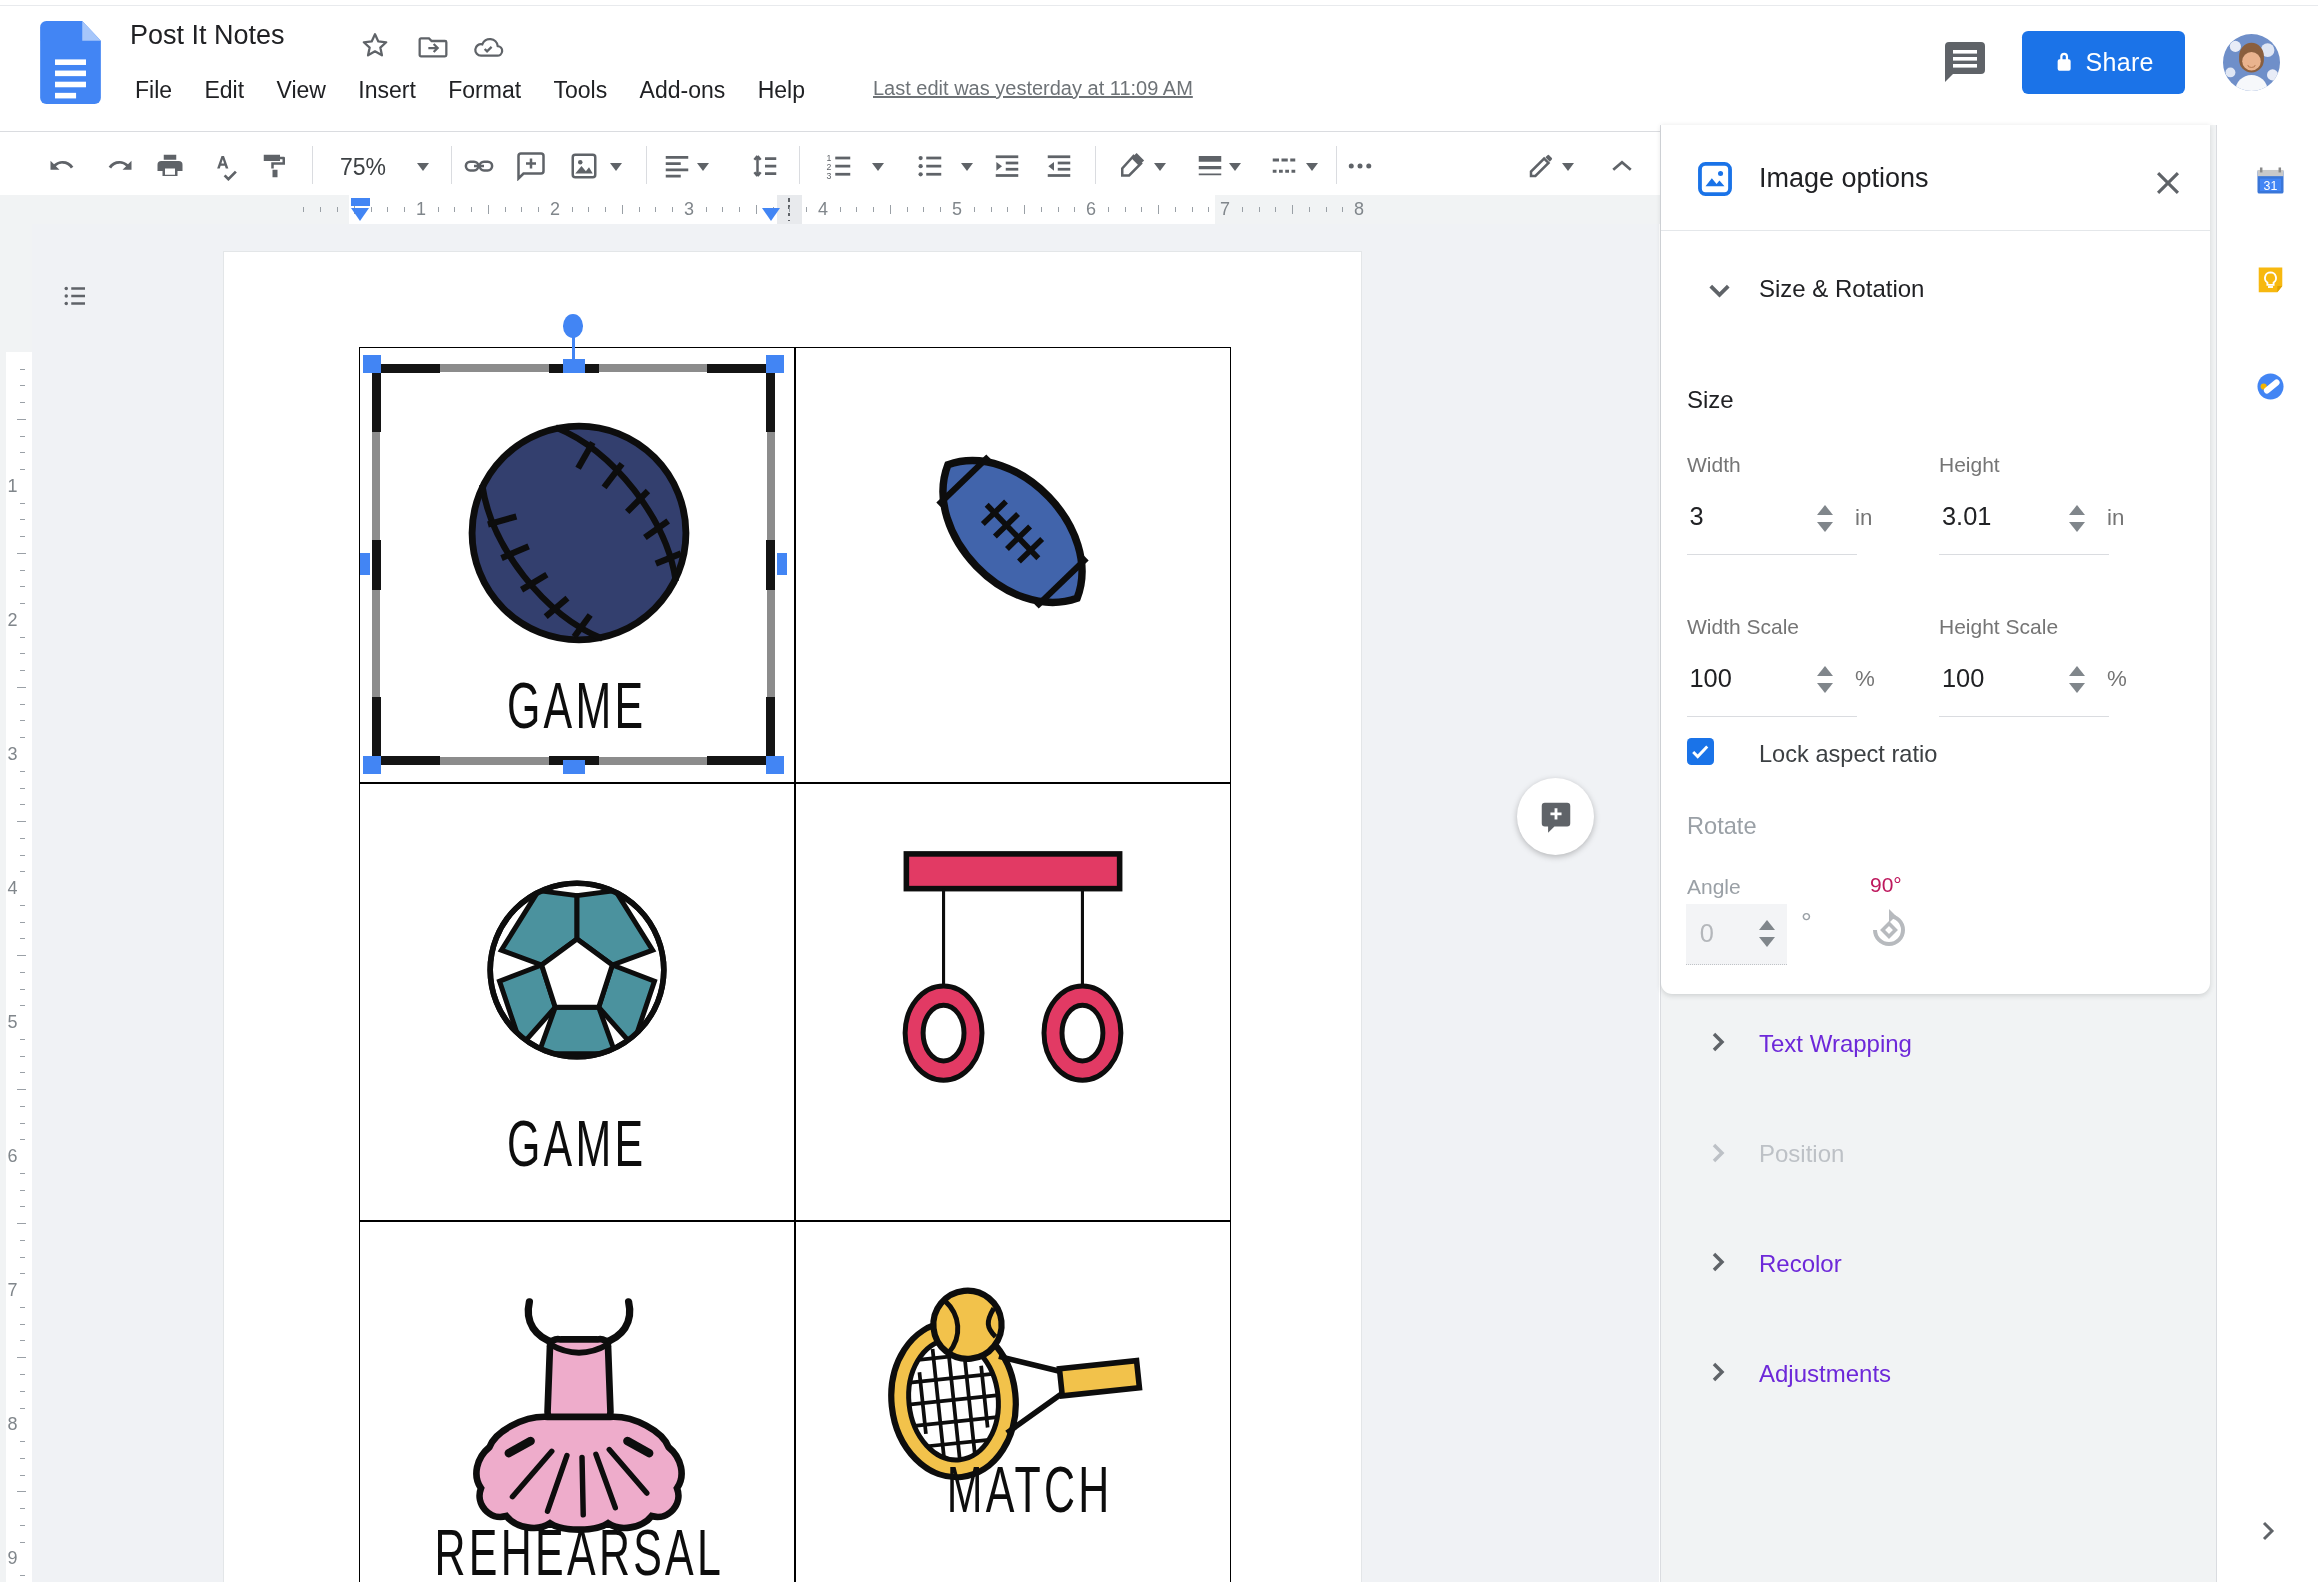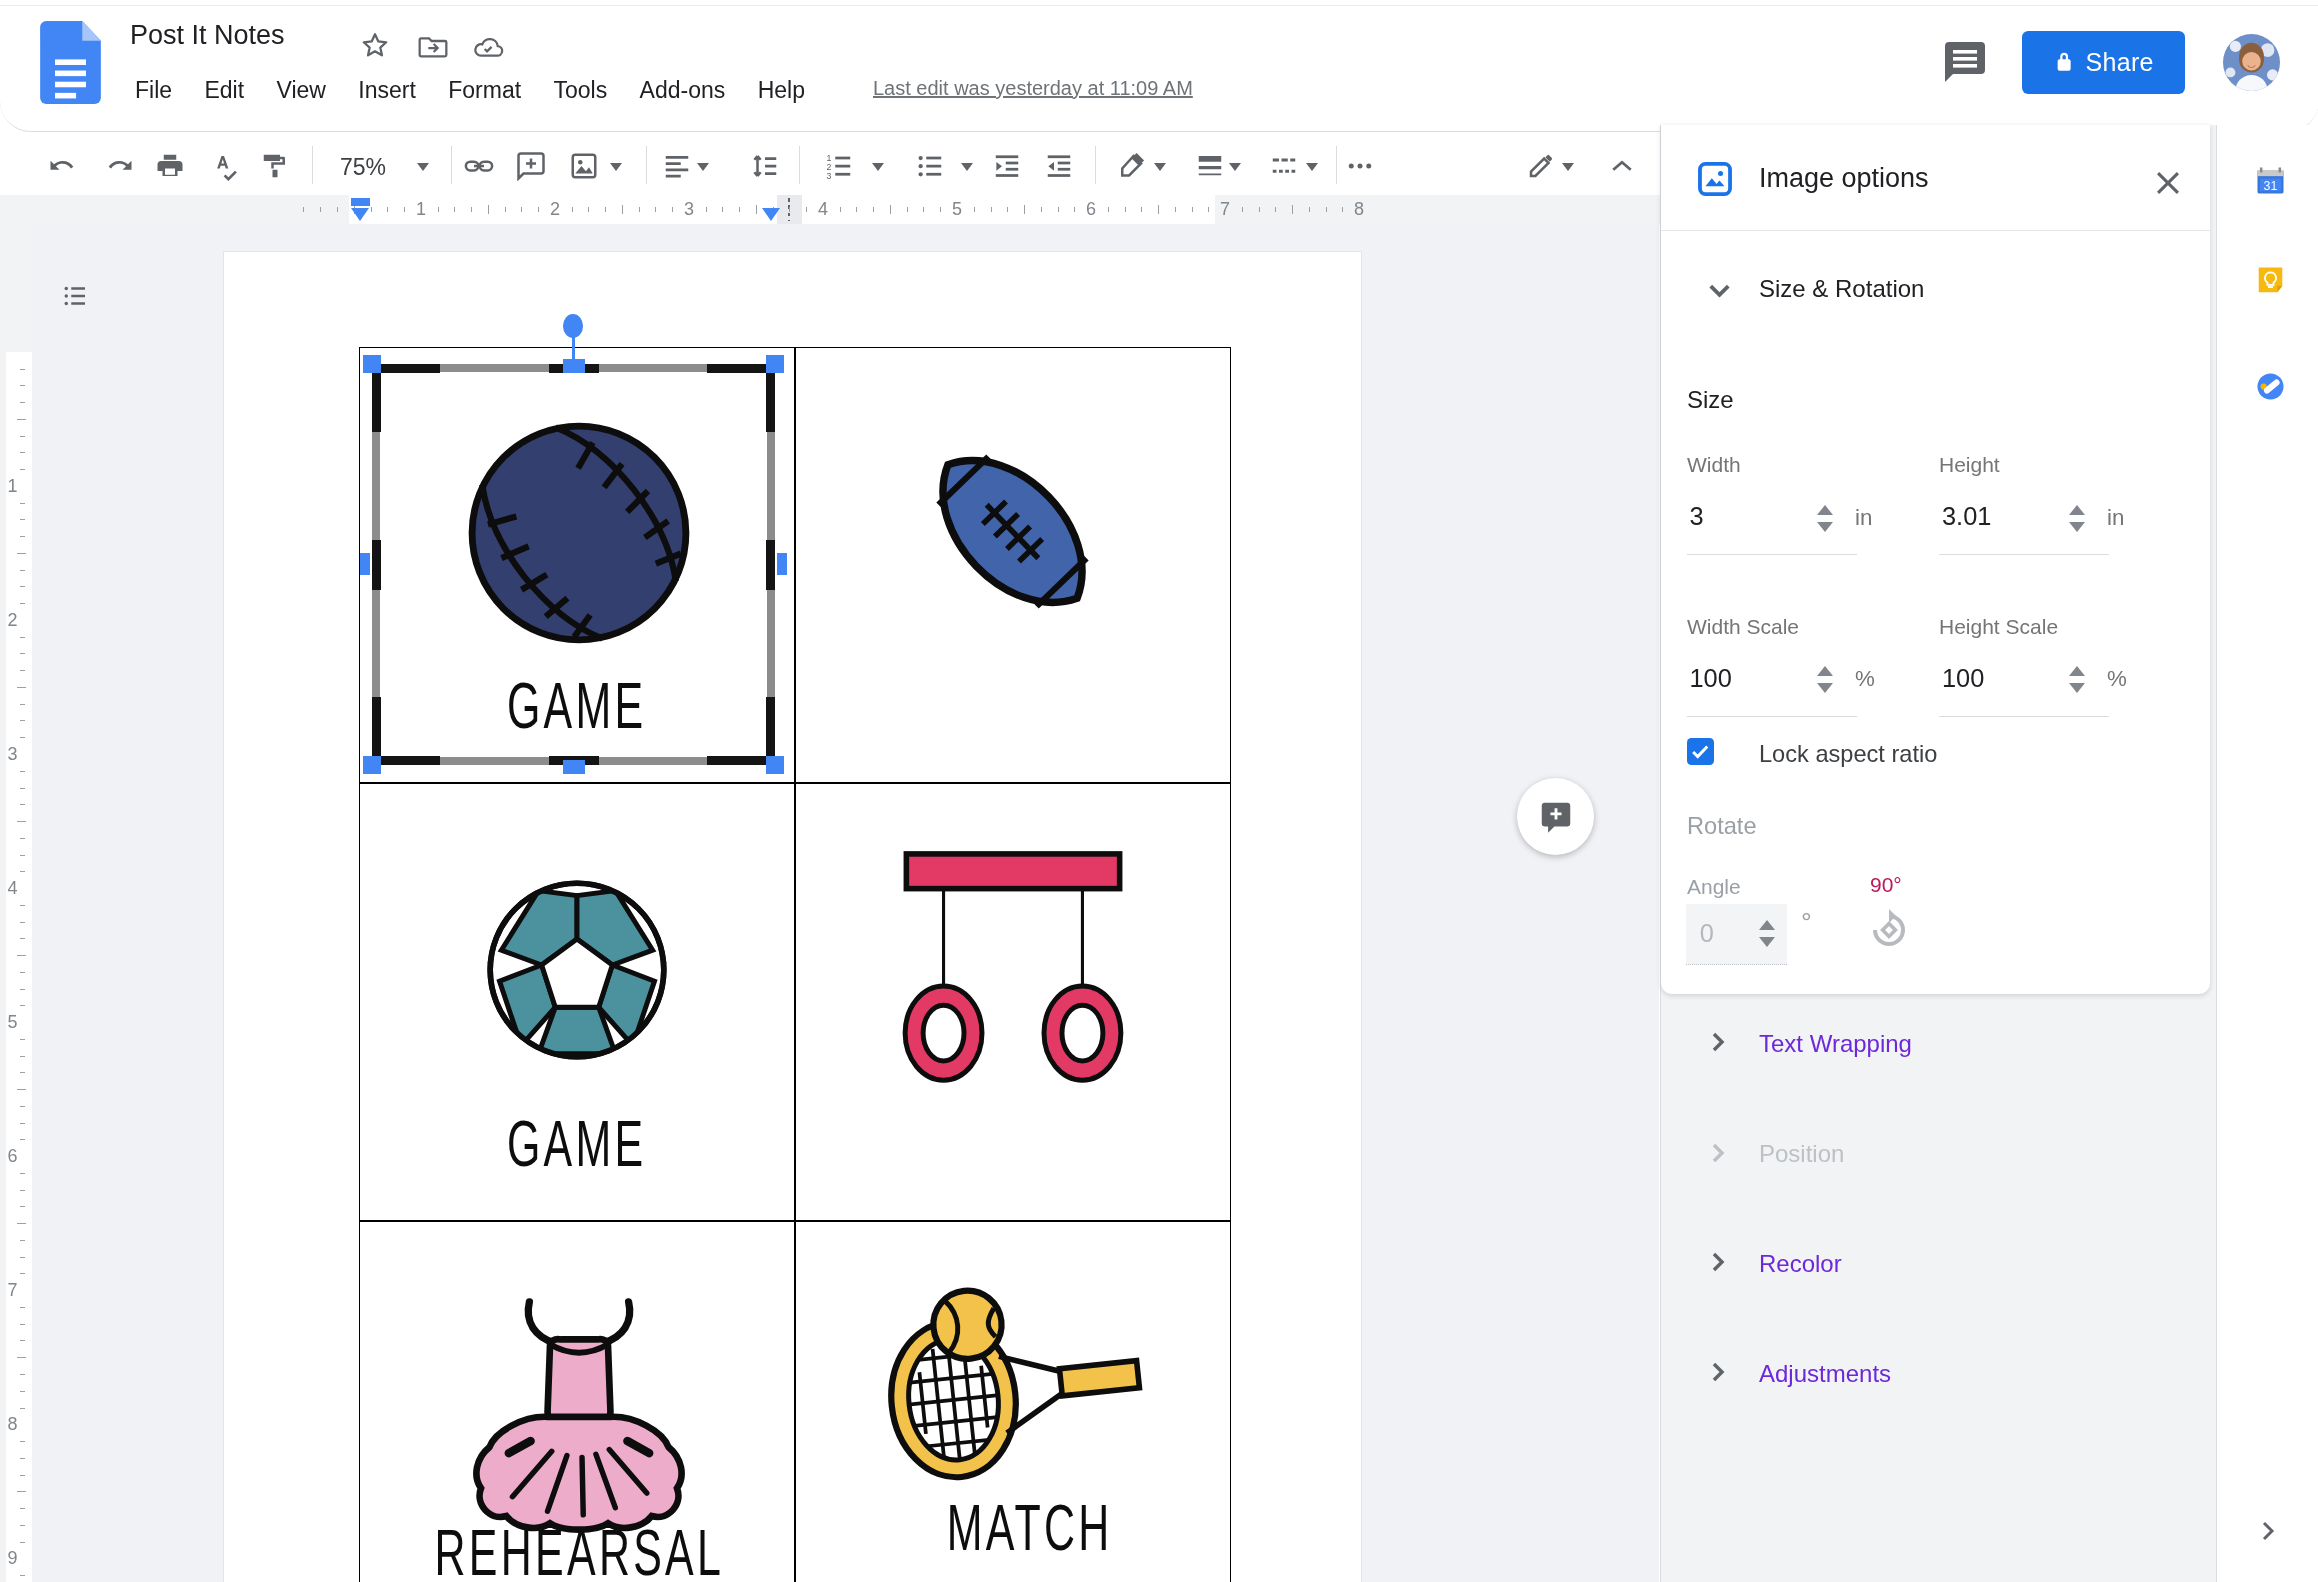--- a/index.html
+++ b/index.html
@@ -2,21 +2,21 @@
 <html style="font-size:10px"><head>
 <meta charset="utf-8">
 <style>
   * { margin:0; padding:0; box-sizing:border-box; }
   html,body { width:2319px; height:1583px; overflow:hidden; background:#fff; }
   body { font-family:"Liberation Sans", sans-serif; color:#202124; }
   #stage { position:relative; width:2319px; height:1583px; overflow:hidden; }
   .abs { position:absolute; }
 
   
-  #header { position:absolute; left:0; top:0; width:2319px; height:132px; background:#fff; border-bottom:1.2px solid #dadce0;border-radius:31px; }
+  #header { position:absolute; left:0; top:0; width:2319px; height:132px; background:#fff; border-bottom:1.2px solid #dadce0; }
   #topline { position:absolute; left:0; top:5px; width:2319px; height:1.2px; background:#e8eaed; }
   #doc-title { position:absolute; left:130px; top:20px; font-size:27px; color:#202124; }
   #menubar { position:absolute; left:125px; top:73px; display:flex; gap:12.4px; }
   #menubar .mi { font-size:23px; color:#202124; padding:3.7px 10px; border-radius:5px; }
   #last-edit { position:absolute; left:873px; top:77px; font-size:20px; color:#6e7377; text-decoration:underline; }
   .hicon { position:absolute; top:32px; }
   #share-btn { position:absolute; left:2022px; top:31px; width:163px; height:63px; background:#1b73e8; border-radius:6.2px; display:flex; align-items:center; justify-content:center; gap:10px; }
   #share-btn span { color:#fff; font-size:25px; font-weight:500; letter-spacing:0.3px; }
   #avatar { position:absolute; left:2223px; top:34px; width:57px; height:57px; border-radius:50%; overflow:hidden; }
 
@@ -552,21 +552,21 @@
               <path d="M75 130 V 230 M100 95 V 270 M125 85 V 277 M150 95 V 270 M175 130 V 230"></path>
               <path d="M58 145 H 192 M52 180 H 198 M58 215 H 192 M75 250 H 175 M75 110 H 175"></path>
             </g>
             <path d="M205 118 L 300 152 M205 242 L 300 188" stroke="#0d0d0d" stroke-width="9"></path>
             <rect x="300" y="148" width="125" height="44" fill="#f2c24b" stroke="#0d0d0d" stroke-width="9"></rect>
             <circle cx="160" cy="62" r="55" fill="#f2c24b" stroke="#0d0d0d" stroke-width="10"></circle>
             <path d="M128 20 C 150 45 150 80 125 104" fill="none" stroke="#0d0d0d" stroke-width="8"></path>
             <path d="M205 40 C 190 60 190 70 203 86" fill="none" stroke="#0d0d0d" stroke-width="8"></path>
           </g>
         </svg>
-        <div class="card-label" style="left:436px; top:1142px;padding-left:34px;"><span>MATCH</span></div>
+        <div class="card-label" style="left:436px; top:1104px;padding-left:34px;"><span>MATCH</span></div>
       </div>
 
       <div id="sel">
 
         <div class="sel-gray" style="left:11.2px; top:0; right:11.2px; height:8px;"></div>
         <div class="sel-gray" style="left:11.2px; bottom:0; right:11.2px; height:8px;"></div>
         <div class="sel-gray" style="left:0; top:11.2px; bottom:11.2px; width:8px;"></div>
         <div class="sel-gray" style="right:0; top:11.2px; bottom:11.2px; width:8px;"></div>
 
         <div class="sel-black" style="left:0; top:0; width:68px; height:9.3px;"></div>

